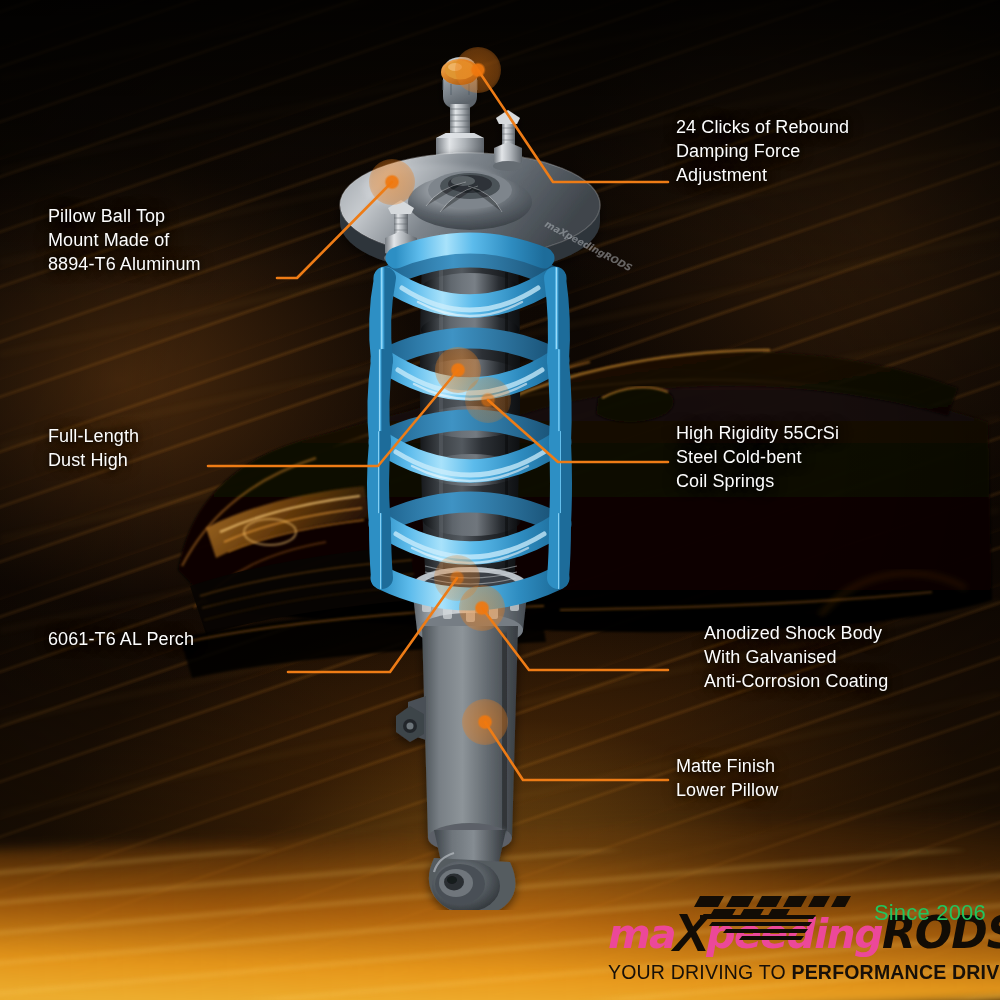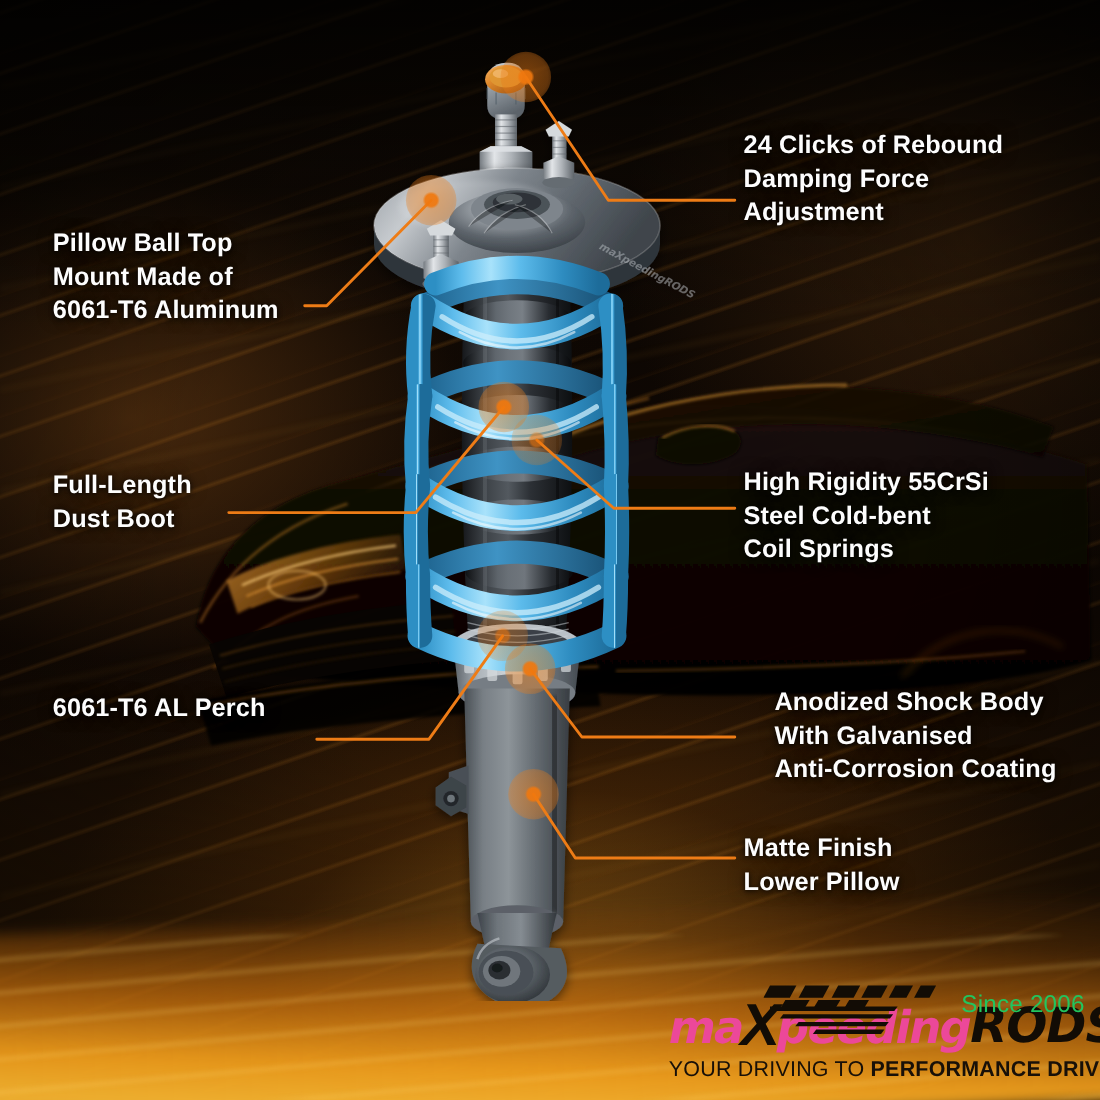--- a/index.html
+++ b/index.html
@@ -102,23 +102,23 @@
         rgba(240,120,14,0.95) 0%, rgba(240,120,14,0.95) 17%,
         rgba(238,126,22,0.46) 24%, rgba(233,124,24,0.40) 62%,
         rgba(233,124,24,0.22) 82%, rgba(233,124,24,0.0) 100%);
   }
   .dot.dim { opacity: .72; }
 
   
   .callout {
     position: absolute;
     color: #fdfdfd;
-    font-size: 23px;
+    font-size: 18px;
     line-height: 1.33;
-    font-weight: 700;
+    font-weight: 400;
     letter-spacing: .1px;
     text-shadow: 0 1px 5px rgba(0,0,0,.85), 0 0 14px rgba(0,0,0,.6);
     white-space: nowrap;
   }
   .callout.right { text-align: left; }
   .callout.left  { text-align: left; }
 
   
   .logo-wrap {
     position: absolute;
@@ -574,26 +574,26 @@
 
   <div class="callout right" style="left:676px; top:116px;">
     <div>24 Clicks of Rebound</div>
     <div>Damping Force</div>
     <div>Adjustment</div>
   </div>
 
   <div class="callout left" style="left:48px; top:205px;">
     <div>Pillow Ball Top</div>
     <div>Mount Made of</div>
-    <div>6061-T6 Aluminum</div>
+    <div>8894-T6 Aluminum</div>
   </div>
 
   <div class="callout left" style="left:48px; top:425px;">
     <div>Full-Length</div>
-    <div>Dust Boot</div>
+    <div>Dust High</div>
   </div>
 
   <div class="callout right" style="left:676px; top:422px;">
     <div>High Rigidity 55CrSi</div>
     <div>Steel Cold-bent</div>
     <div>Coil Springs</div>
   </div>
 
   <div class="callout left" style="left:48px; top:628px;">
     <div>6061-T6 AL Perch</div>

